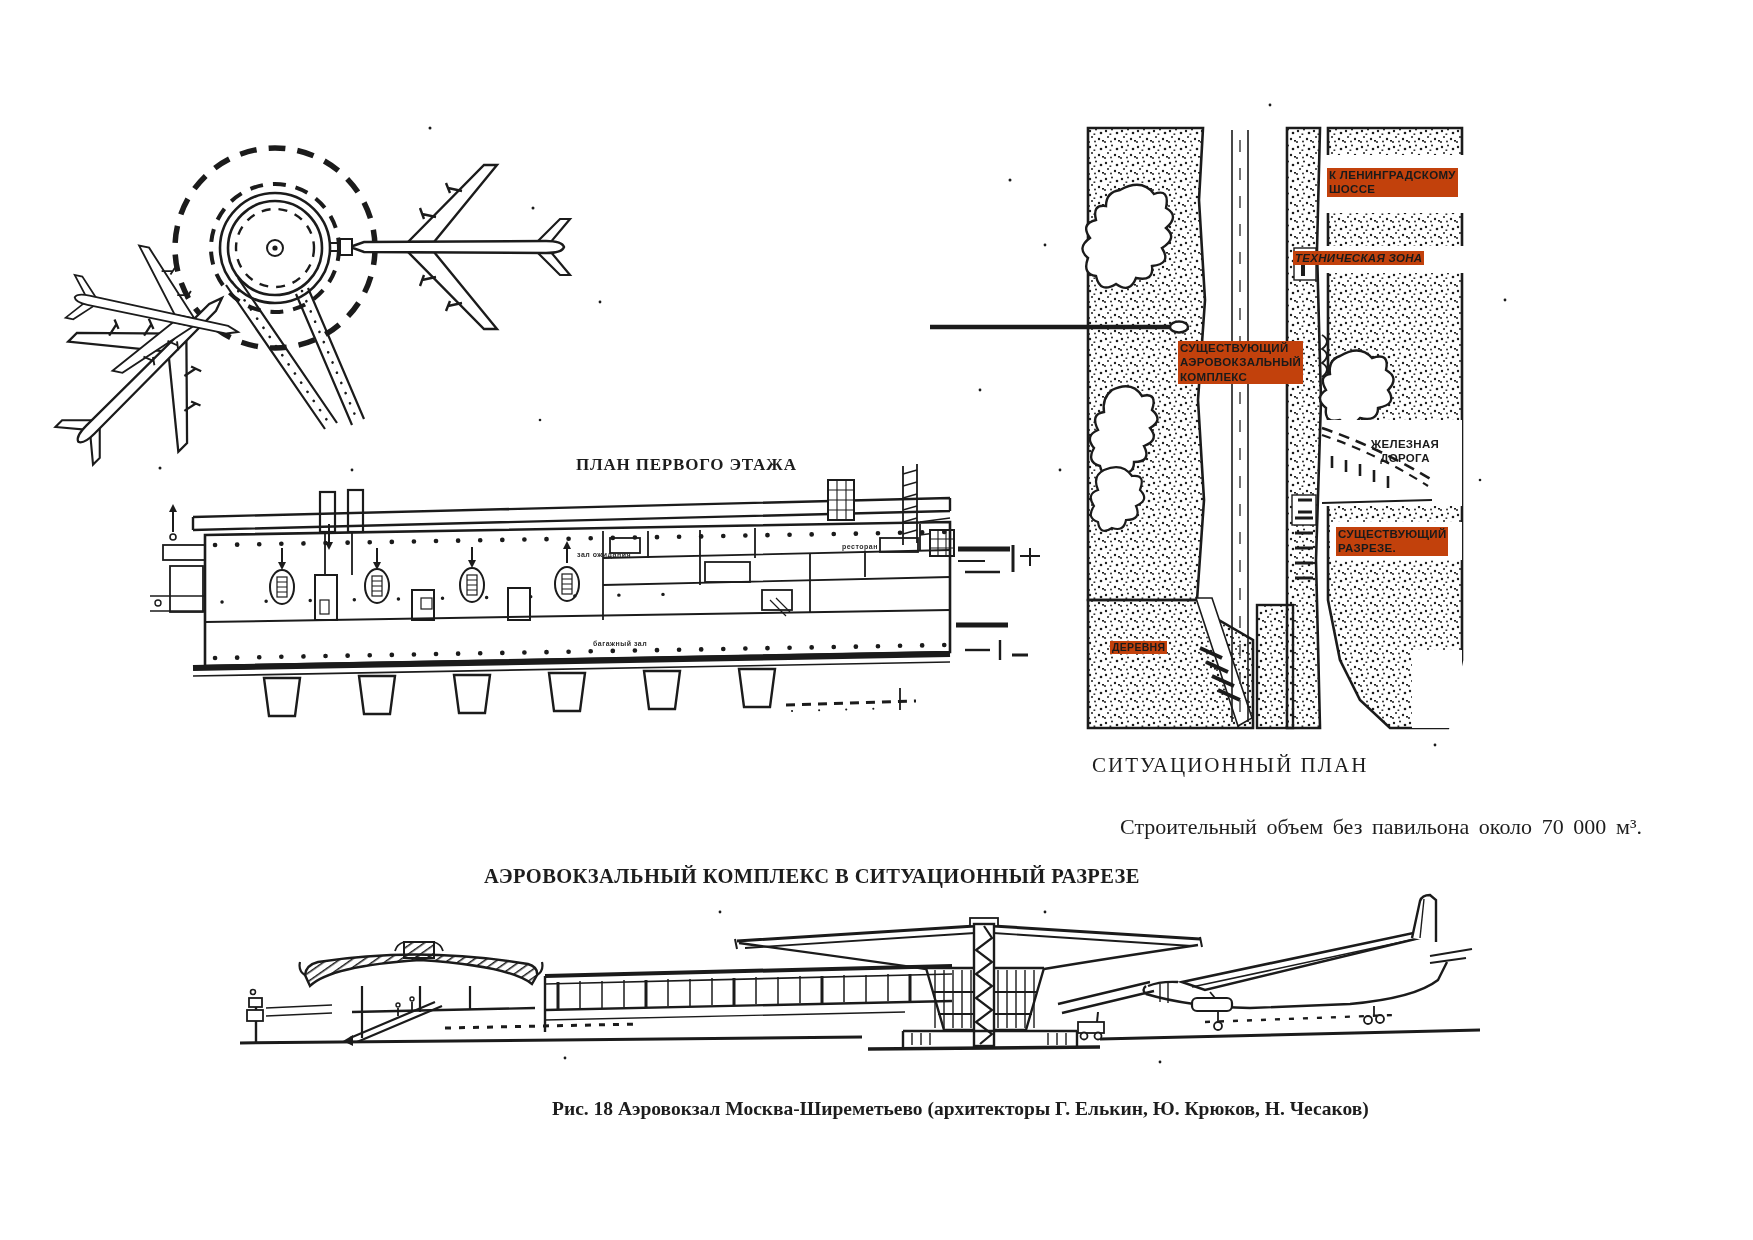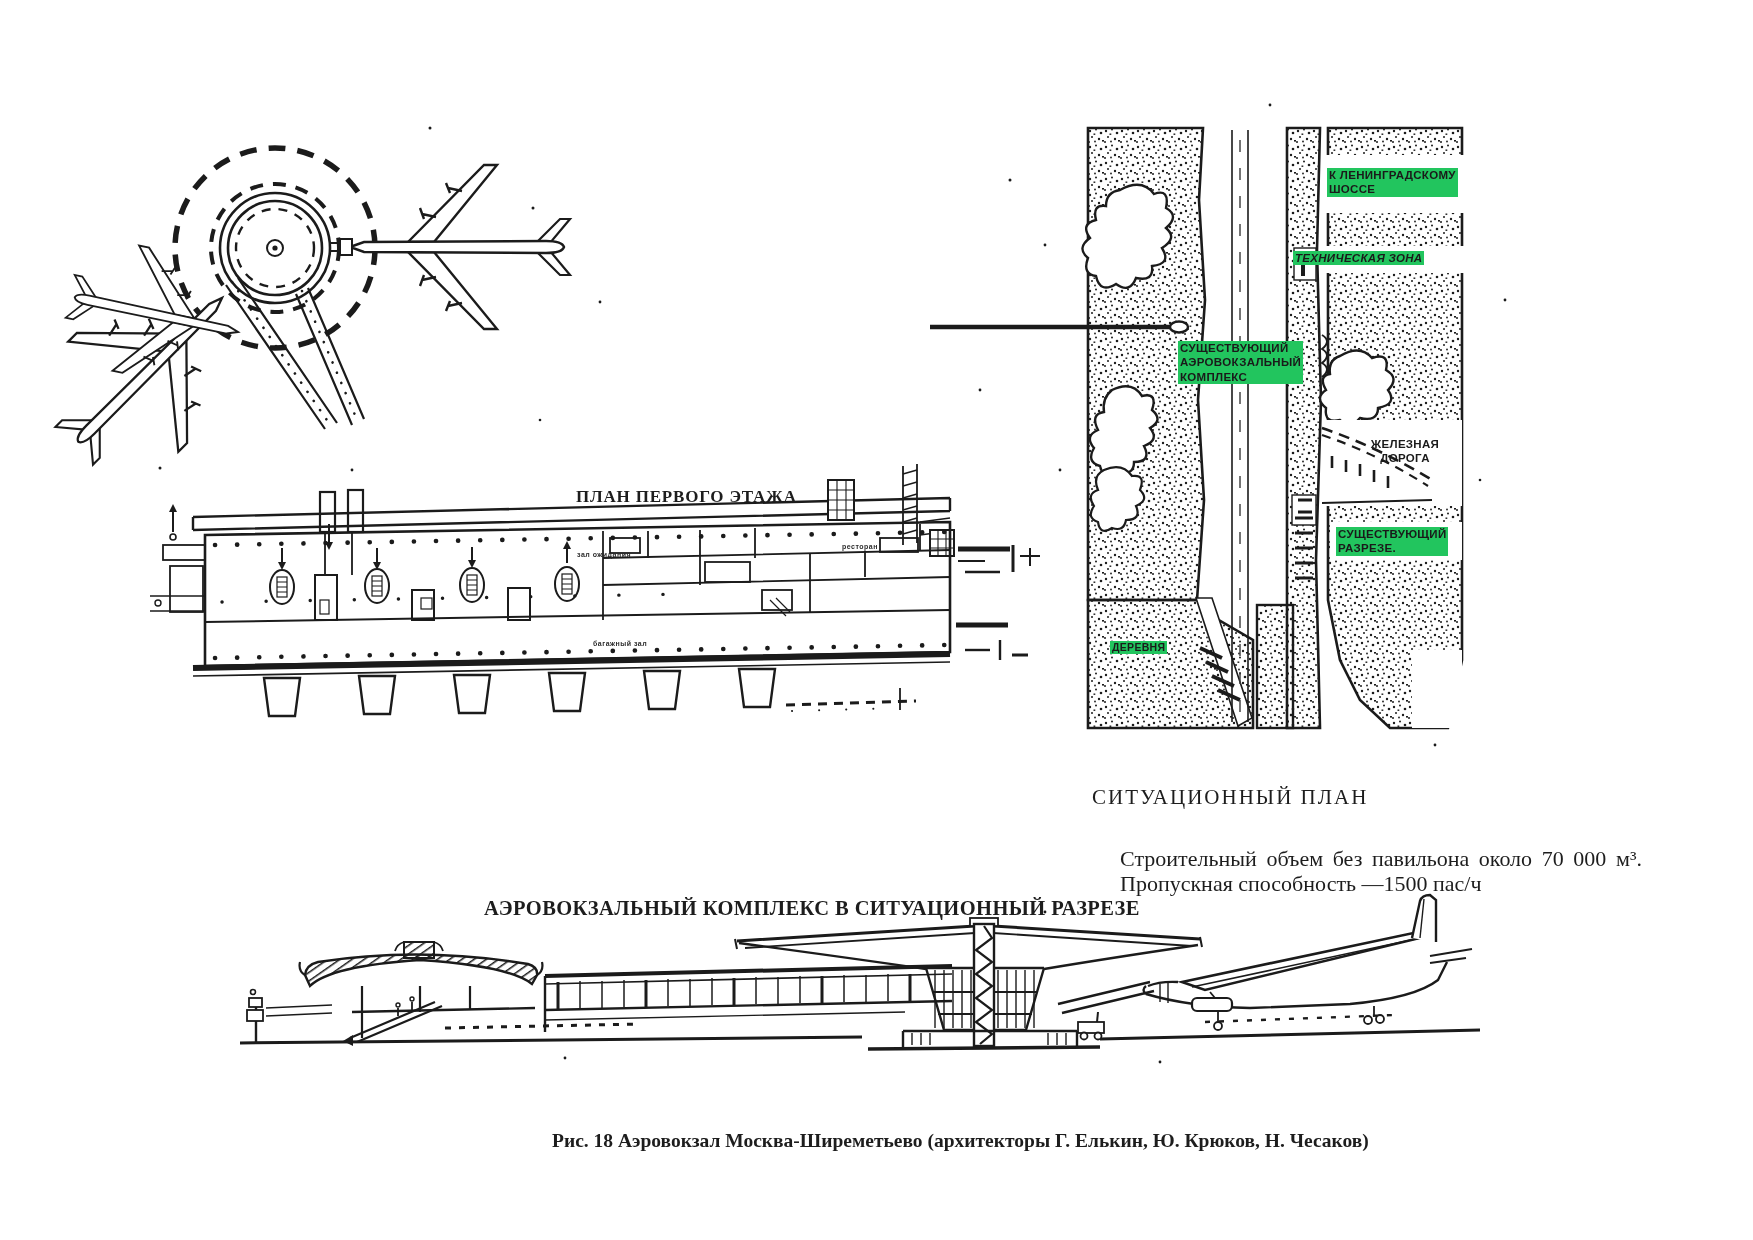--- a/index.html
+++ b/index.html
@@ -1,22 +1,22 @@
 <!DOCTYPE html>
 <html><head>
 <meta charset="utf-8">
 <style>
   html,body{margin:0;padding:0;background:#e8e8e8;}
   #page{position:relative;width:1753px;height:1240px;background:#ffffff;overflow:hidden;
         font-family:"Liberation Serif",serif;color:#1b1b1b;}
   #artwork{position:absolute;left:0;top:0;width:1753px;height:1240px;}
-  .abs{position:absolute;white-space:nowrap;margin-top:32px;}
+  .abs{position:absolute;white-space:nowrap;}
   .ser{font-family:"Liberation Serif",serif;color:#1d1d1d;}
   .lbl{position:absolute;font-family:"Liberation Sans",sans-serif;font-weight:700;
-       font-size:11.5px;line-height:1.25;color:#1a1a1a;background:#22c55e;padding:0 2px;
+       font-size:11.5px;line-height:1.25;color:#1a1a1a;background:#c2410c;padding:0 2px;
        letter-spacing:.3px;white-space:nowrap;}
   .microlbl{position:absolute;font-family:"Liberation Sans",sans-serif;font-weight:700;
        font-size:7px;color:#2b2b2b;letter-spacing:.5px;filter:blur(.4px);white-space:nowrap;}
   #plan-title{left:576px;top:455px;font-size:17px;font-weight:700;letter-spacing:.8px;}
   #sit-title{left:1092px;top:753px;font-size:21px;letter-spacing:2px;}
   #notes{left:1120px;top:815px;width:522px;font-size:22px;line-height:1.12;text-align:justify;}
   #notes .j{text-align:justify;text-align-last:justify;}
   #section-title{left:484px;top:865px;font-size:20.5px;font-weight:700;letter-spacing:.4px;}
   #caption{left:552px;top:1098px;font-size:19.5px;font-weight:700;}
 </style>
@@ -378,19 +378,18 @@
   <div class="lbl" style="left:1336px;top:527px;">
     <div>СУЩЕСТВУЮЩИЙ</div>
     <div>РАЗРЕЗЕ.</div>
   </div>
   <div class="lbl" style="left:1110px;top:641px;font-size:10.5px;">ДЕРЕВНЯ</div>
 
   <div class="abs ser" id="sit-title">СИТУАЦИОННЫЙ ПЛАН</div>
 
   <div class="abs ser" id="notes" style="white-space:normal;">
     <div class="j">Строительный объем без павильона около 70 000 м³.</div>
-    <div>Пропускная способность —1500 пас/ч</div>
   </div>
 
   <div class="abs ser" id="section-title">АЭРОВОКЗАЛЬНЫЙ КОМПЛЕКС В СИТУАЦИОННЫЙ РАЗРЕЗЕ</div>
 
   <div class="abs ser" id="caption">Рис. 18 Аэровокзал Москва-Ширеметьево (архитекторы Г. Елькин, Ю. Крюков, Н. Чесаков)</div>
 </div>
 
 </body></html>

